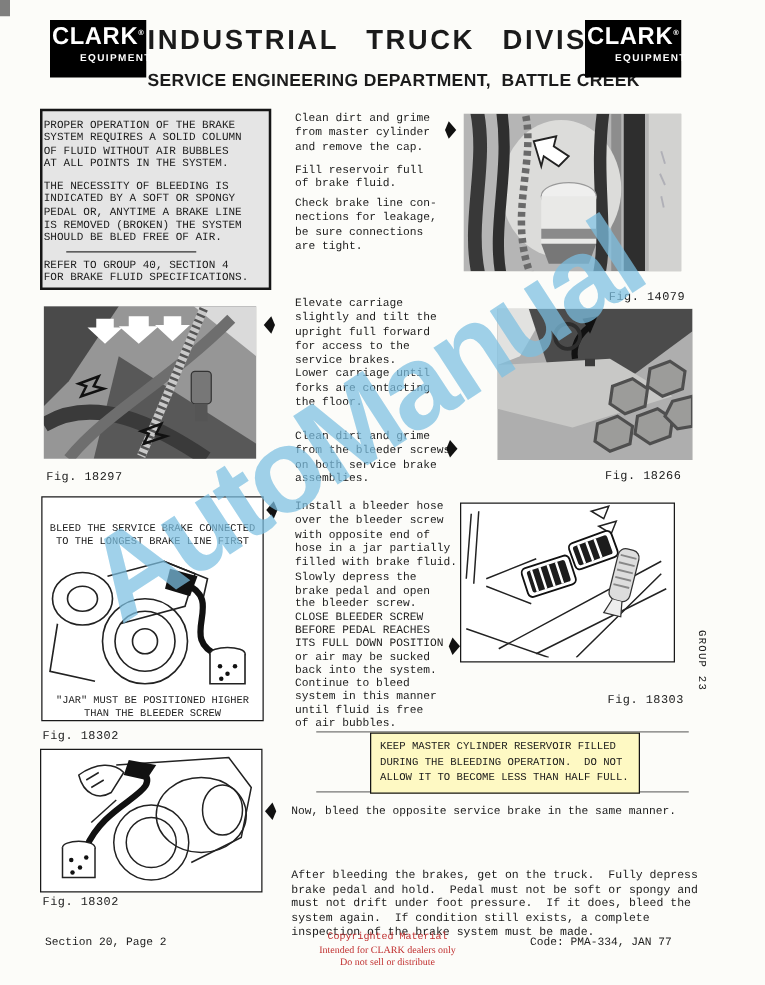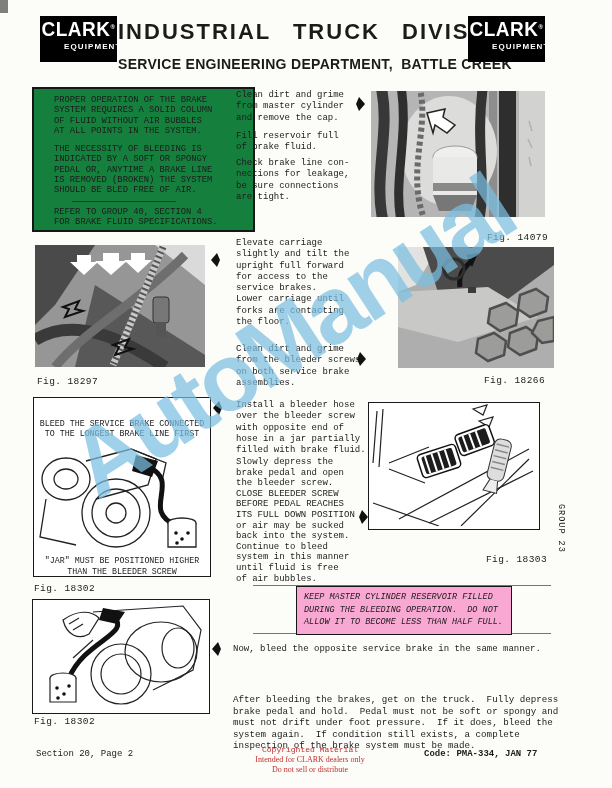--- a/index.html
+++ b/index.html
@@ -3,21 +3,21 @@
 <meta charset="utf-8">
 <style>
   html,body{margin:0;padding:0;background:#888;}
   .page{position:relative;width:612px;height:788px;background:#fcfcf9;overflow:hidden;
         font-family:"Liberation Mono","DejaVu Sans Mono",monospace;color:#1b1b1b;}
   .abs{position:absolute;}
   .mono{white-space:pre-wrap;font-size:9px;line-height:11.3px;}
   .cap{font-size:9.5px;letter-spacing:.4px;white-space:pre;}
   .photo{background:#b0b0b0;overflow:hidden;}
   .figbox{border:1.6px solid #1a1a1a;background:#fff;overflow:hidden;}
-  .notebox{border:2px solid #161616;padding:6px 20px;background:#15803d;}
+  .notebox{border:2px solid #161616;padding:6px 1px;background:#e5e5e5;}
   .divider{height:1px;background:#333;width:104px;margin:5px 18px;}
   
   .logo{background:#000;color:#fff;text-align:center;font-family:"Liberation Sans",sans-serif;}
   .logo-name{font-weight:bold;font-size:19px;letter-spacing:.5px;margin-top:3px;transform:scaleY(1.02);}
   .logo-reg{font-size:6px;vertical-align:super;}
   .logo-sub{font-weight:bold;font-size:8px;letter-spacing:1.1px;margin-top:1px;margin-left:24px;}
   .title{font-family:"Liberation Sans",sans-serif;font-weight:bold;font-size:22px;
          letter-spacing:2px;word-spacing:14px;text-align:center;white-space:nowrap;}
   .subtitle{font-family:"Liberation Sans",sans-serif;font-weight:bold;font-size:14px;
             letter-spacing:.3px;text-align:center;white-space:pre;}
@@ -222,21 +222,21 @@
         <path d="M126,78 l-4,12 h14 l-2,-12" fill="#eee" stroke="#333"></path>
       </g>
     </svg>
   </div>
   <div class="abs cap" style="left:486px;top:554px;">Fig. 18303</div>
 
   <div class="abs vlabel" style="left:556px;top:504px;">GROUP 23</div>
 
   <div class="abs hairline" style="left:253px;top:585px;width:298px;"></div>
   <div class="abs hairline" style="left:253px;top:633px;width:298px;"></div>
-  <div class="abs" style="left:296px;top:586px;width:214px;height:47px;border:1.5px solid #161616;background:#f9a8d4;font-style:italic;">
+  <div class="abs" style="left:296px;top:586px;width:214px;height:47px;border:1.5px solid #161616;background:#fef9c3;">
     <div class="mono" style="font-size:8.5px;line-height:12.5px;margin:4px 0 0 7px;">KEEP MASTER CYLINDER RESERVOIR FILLED
 DURING THE BLEEDING OPERATION.  DO NOT
 ALLOW IT TO BECOME LESS THAN HALF FULL.</div>
   </div>
 
   <div class="abs figbox" style="left:32px;top:599px;width:176px;height:113px;">
     <svg width="173" height="110" viewBox="0 0 173 110">
       <g stroke="#222" stroke-width="1.2" fill="none">
         <path d="M60,12 L150,6 L168,30 L160,70 L120,90"></path>
         <ellipse cx="128" cy="52" rx="36" ry="30"></ellipse>
@@ -298,17 +298,17 @@
         <polygon points="10,8 7,1 1,8 7,15" fill="#111"></polygon>
       </svg>
     </div>
 
   <div class="abs mono" style="left:36px;top:749px;font-size:9px;text-align:right;">Section 20, Page 2</div>
   <div class="abs footer-red" style="left:245px;top:745px;width:130px;">
     <div style="color: rgb(192, 48, 48); font-family: Liberation Mono, monospace;">Copyrighted Material</div>
     <div style="color: rgb(192, 48, 48);">Intended for CLARK dealers only</div>
     <div style="color: rgb(192, 48, 48);">Do not sell or distribute</div>
   </div>
-  <div class="abs mono" style="left:424px;top:749px;font-size:9px;font-weight:bold;">Code: PMA-334, JAN 77</div>
+  <div class="abs mono" style="left:424px;top:749px;font-size:9px;">Code: PMA-334, JAN 77</div>
 
   <div class="abs wm" style="left: 50px; top: 428px; color: rgb(124, 192, 226);">AutoManual</div>
 
 </div>
 
 </body></html>

